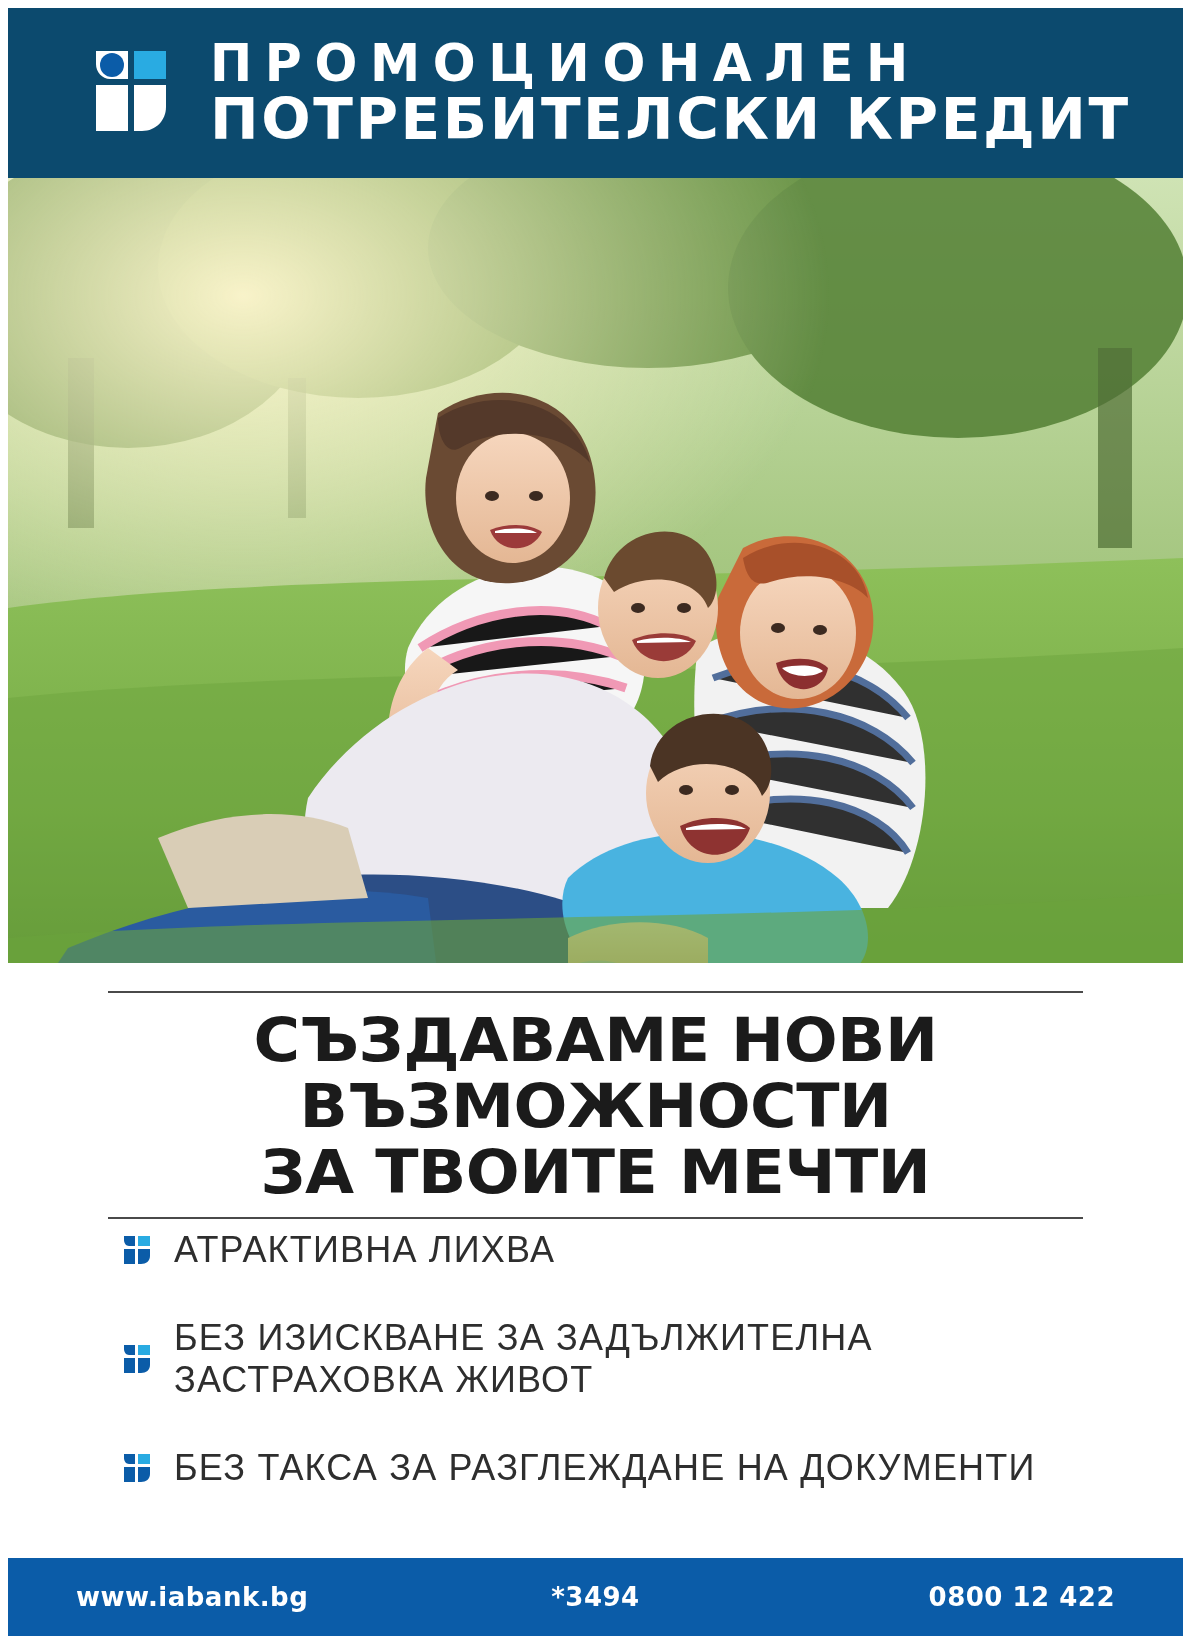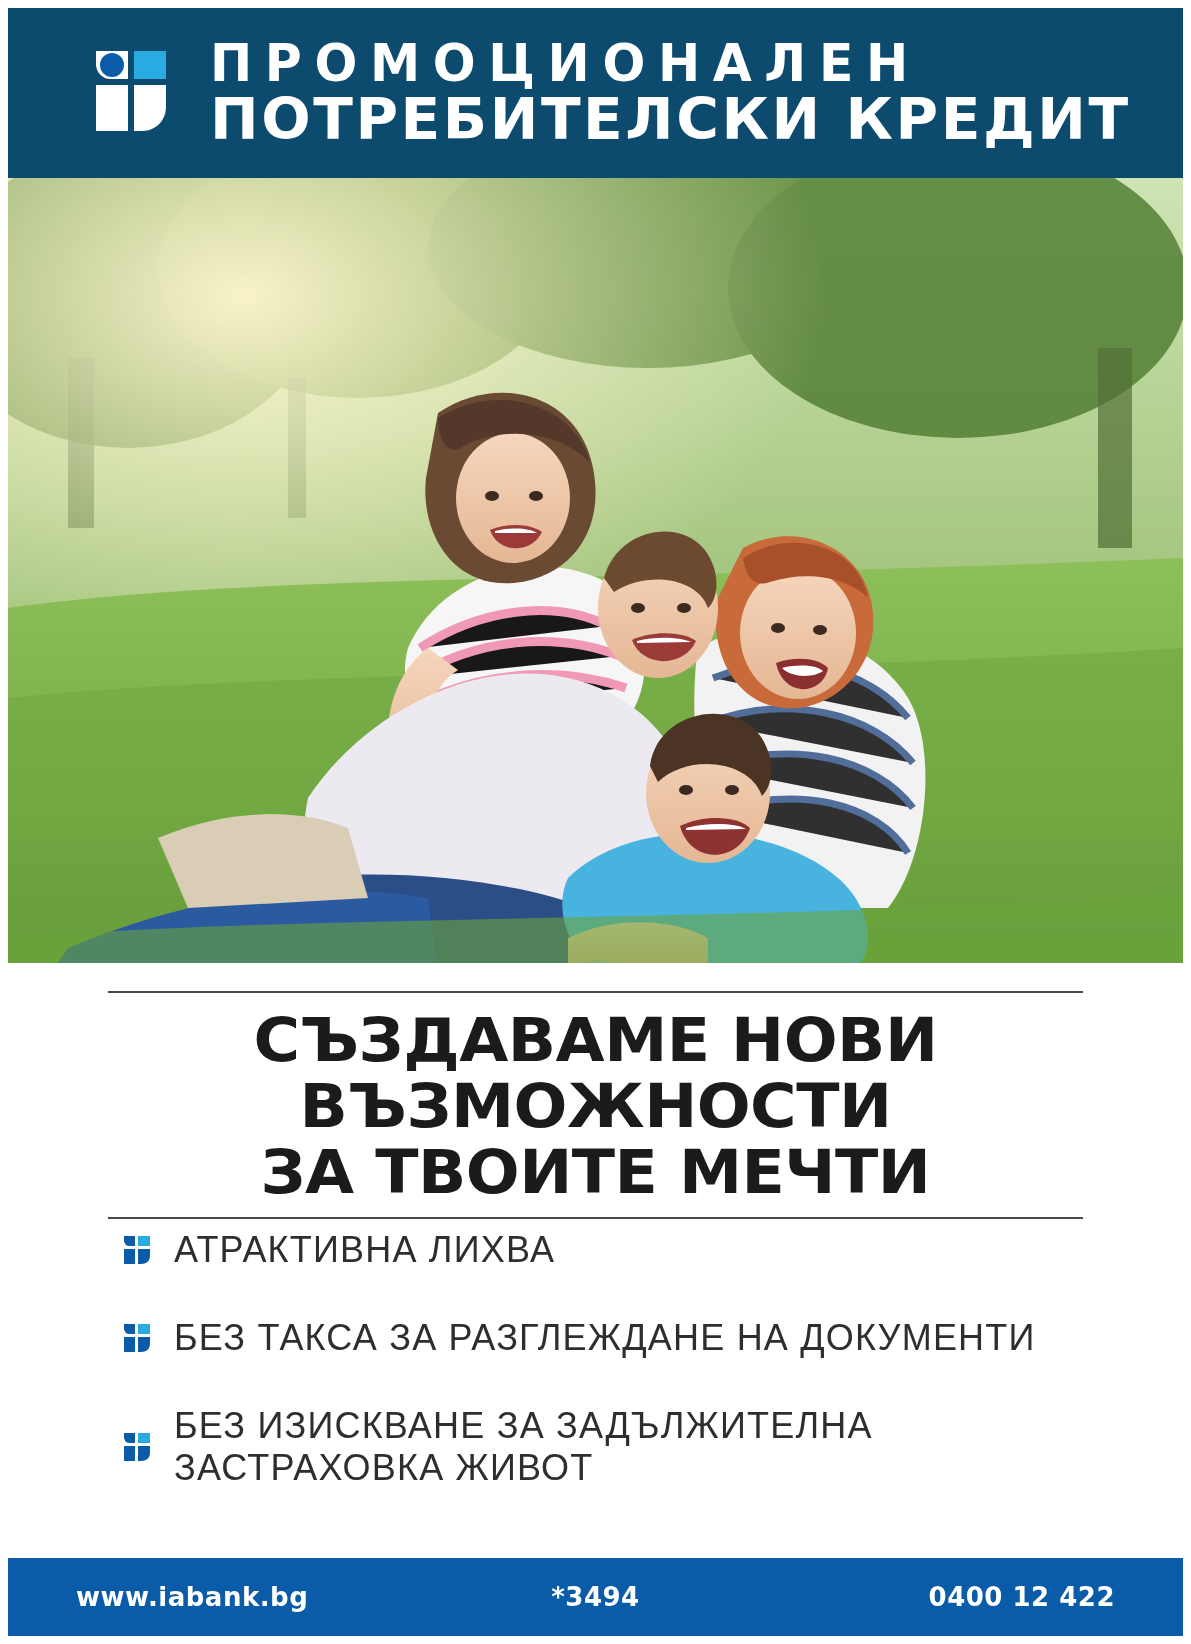--- a/index.html
+++ b/index.html
@@ -305,37 +305,37 @@
 
       <div class="bullet">
         <span class="bullet-icon">
           <svg viewBox="0 0 30 32" width="30" height="32" xmlns="http://www.w3.org/2000/svg">
             <path d="M2,2 L13,2 L13,12 L7,12 C4,12 2,9 2,6 Z" fill="#0b5ca8"></path>
             <path d="M16,2 L28,2 L28,12 L16,12 Z" fill="#29abe2"></path>
             <path d="M2,15 L13,15 L13,30 L2,30 Z" fill="#0b5ca8"></path>
             <path d="M16,15 L28,15 L28,22 C28,27 24,30 19,30 L16,30 Z" fill="#0b5ca8"></path>
           </svg>
         </span>
-        <span class="bullet-text">БЕЗ ТАКСА ЗА РАЗГЛЕЖДАНЕ НА ДОКУМЕНТИ</span>
+        <span class="bullet-text">БЕЗ ИЗИСКВАНЕ ЗА ЗАДЪЛЖИТЕЛНА ЗАСТРАХОВКА ЖИВОТ</span>
       </div>
 
       <div class="bullet">
         <span class="bullet-icon">
           <svg viewBox="0 0 30 32" width="30" height="32" xmlns="http://www.w3.org/2000/svg">
             <path d="M2,2 L13,2 L13,12 L7,12 C4,12 2,9 2,6 Z" fill="#0b5ca8"></path>
             <path d="M16,2 L28,2 L28,12 L16,12 Z" fill="#29abe2"></path>
             <path d="M2,15 L13,15 L13,30 L2,30 Z" fill="#0b5ca8"></path>
             <path d="M16,15 L28,15 L28,22 C28,27 24,30 19,30 L16,30 Z" fill="#0b5ca8"></path>
           </svg>
         </span>
-        <span class="bullet-text">БЕЗ ИЗИСКВАНЕ ЗА ЗАДЪЛЖИТЕЛНА ЗАСТРАХОВКА ЖИВОТ</span>
+        <span class="bullet-text">БЕЗ ТАКСА ЗА РАЗГЛЕЖДАНЕ НА ДОКУМЕНТИ</span>
       </div>
 
     </div>
   </div>
 
   <div class="footer">
     <div class="footer-left">www.iabank.bg</div>
     <div class="footer-mid">*3494</div>
-    <div class="footer-right">0400 12 422</div>
+    <div class="footer-right">0800 12 422</div>
   </div>
 
 </div>
 
 </body></html>

